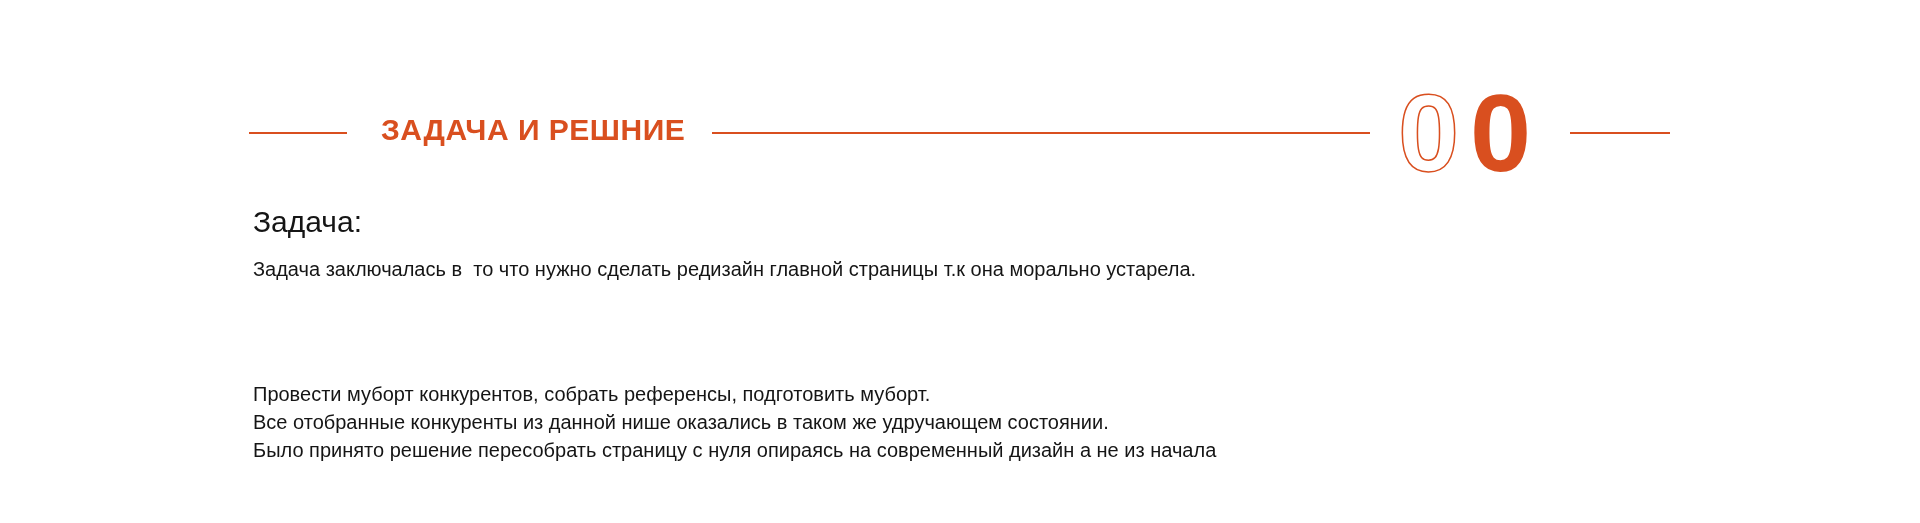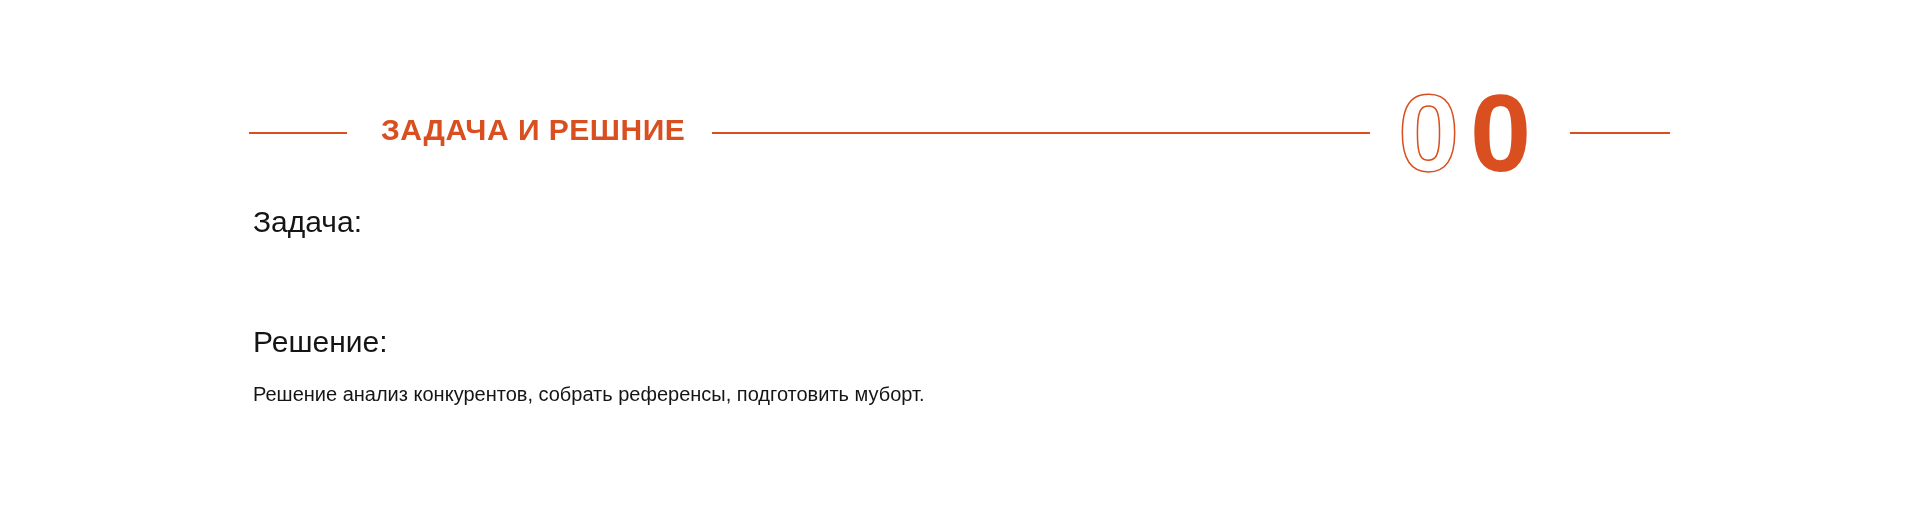--- a/index.html
+++ b/index.html
@@ -97,20 +97,22 @@
     <svg class="section-number" width="160" height="120" viewBox="0 0 160 120" aria-hidden="true">
       <text class="num-outline" x="2" y="98">0</text>
       <text class="num-solid" x="74" y="98">0</text>
     </svg>
 
     <span class="rule rule-right"></span>
   </div>
 
   <h3 class="block-heading heading-task">Задача:</h3>
 
+  <p class="body-text task-paragraph">Задача заключалась в  то что нужно сделать редизайн главной страницы т.к она морально устарела.</p>
 
-  <h3 class="block-heading heading-solution">Решение:</h3>
 
   <div class="body-text solution-paragraph">
-    <div class="solution-line">Решение анализ конкурентов, собрать референсы, подготовить муборт.</div>
+    <div class="solution-line">Провести муборт конкурентов, собрать референсы, подготовить муборт.</div>
+    <div class="solution-line">Все отобранные конкуренты из данной нише оказались в таком же удручающем состоянии.</div>
+    <div class="solution-line">Было принято решение пересобрать страницу с нуля опираясь на современный дизайн а не из начала</div>
   </div>
 
 </div>
 
 </body></html>

